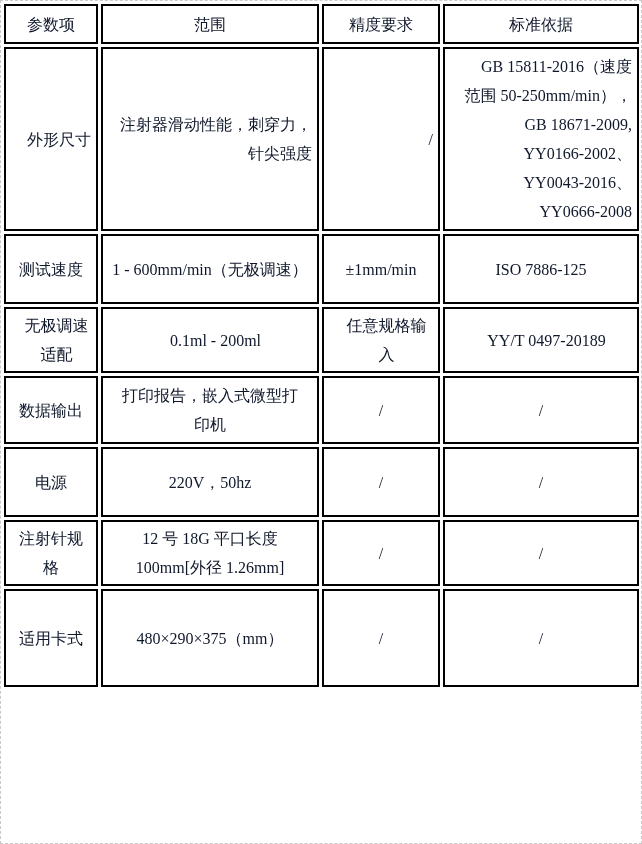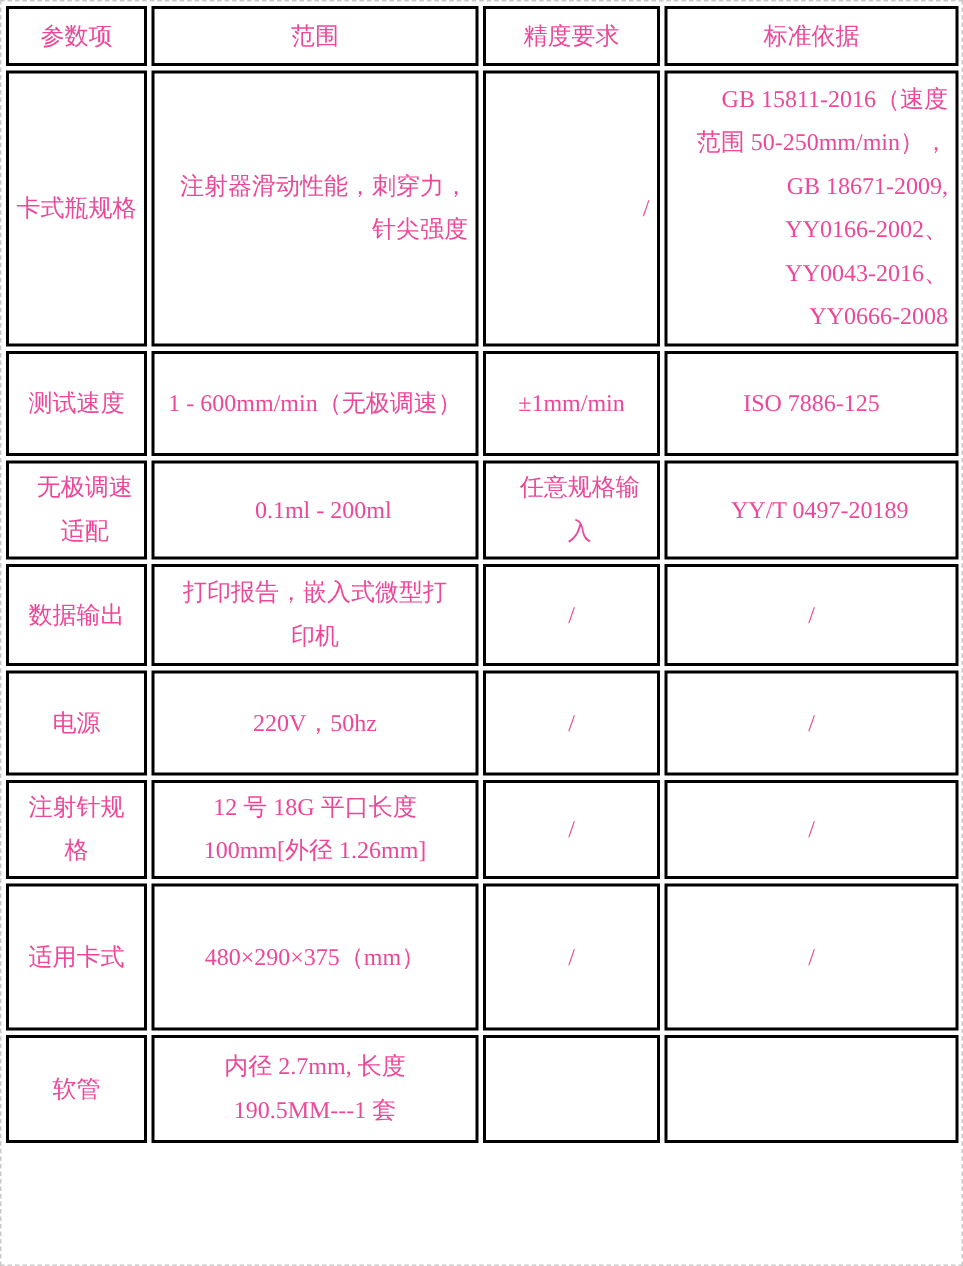--- a/index.html
+++ b/index.html
@@ -7,21 +7,21 @@
     padding: 0;
     background: #ffffff;
   }
   .page {
     width: 642px;
     height: 844px;
     box-sizing: border-box;
     border: 1px dashed #c9c9c9;
     background: #ffffff;
     font-family: "Liberation Serif", "DejaVu Serif", serif;
-    color: #ec4899;
+    color: #0f172a;
     overflow: hidden;
   }
   table.spec-table {
     border-collapse: separate;
     border-spacing: 3px;
     table-layout: fixed;
     width: 641px;
   }
   col.c-param    { width: 94px; }
   col.c-range    { width: 218px; }
@@ -65,21 +65,21 @@
     <thead>
       <tr>
         <th>参数项</th>
         <th>范围</th>
         <th>精度要求</th>
         <th>标准依据</th>
       </tr>
     </thead>
     <tbody id="table-body">
         <tr>
-          <td>卡式瓶规格</td>
+          <td>外形尺寸</td>
           <td>注射器滑动性能，刺穿力，
 针尖强度</td>
           <td>/</td>
           <td>GB 15811-2016（速度
 范围 50-250mm/min），
 GB 18671-2009,
 YY0166-2002、
 YY0043-2016、
 YY0666-2008</td>
         </tr>
@@ -117,22 +117,15 @@
 100mm[外径 1.26mm]</td>
           <td>/</td>
           <td>/</td>
         </tr>
         <tr>
           <td>适用卡式</td>
           <td>480×290×375（mm）</td>
           <td>/</td>
           <td>/</td>
         </tr>
-        <tr>
-          <td>软管</td>
-          <td>内径 2.7mm, 长度
-190.5MM---1 套</td>
-          <td></td>
-          <td></td>
-        </tr>
       </tbody>
   </table>
 </div>
 
 </body></html>

